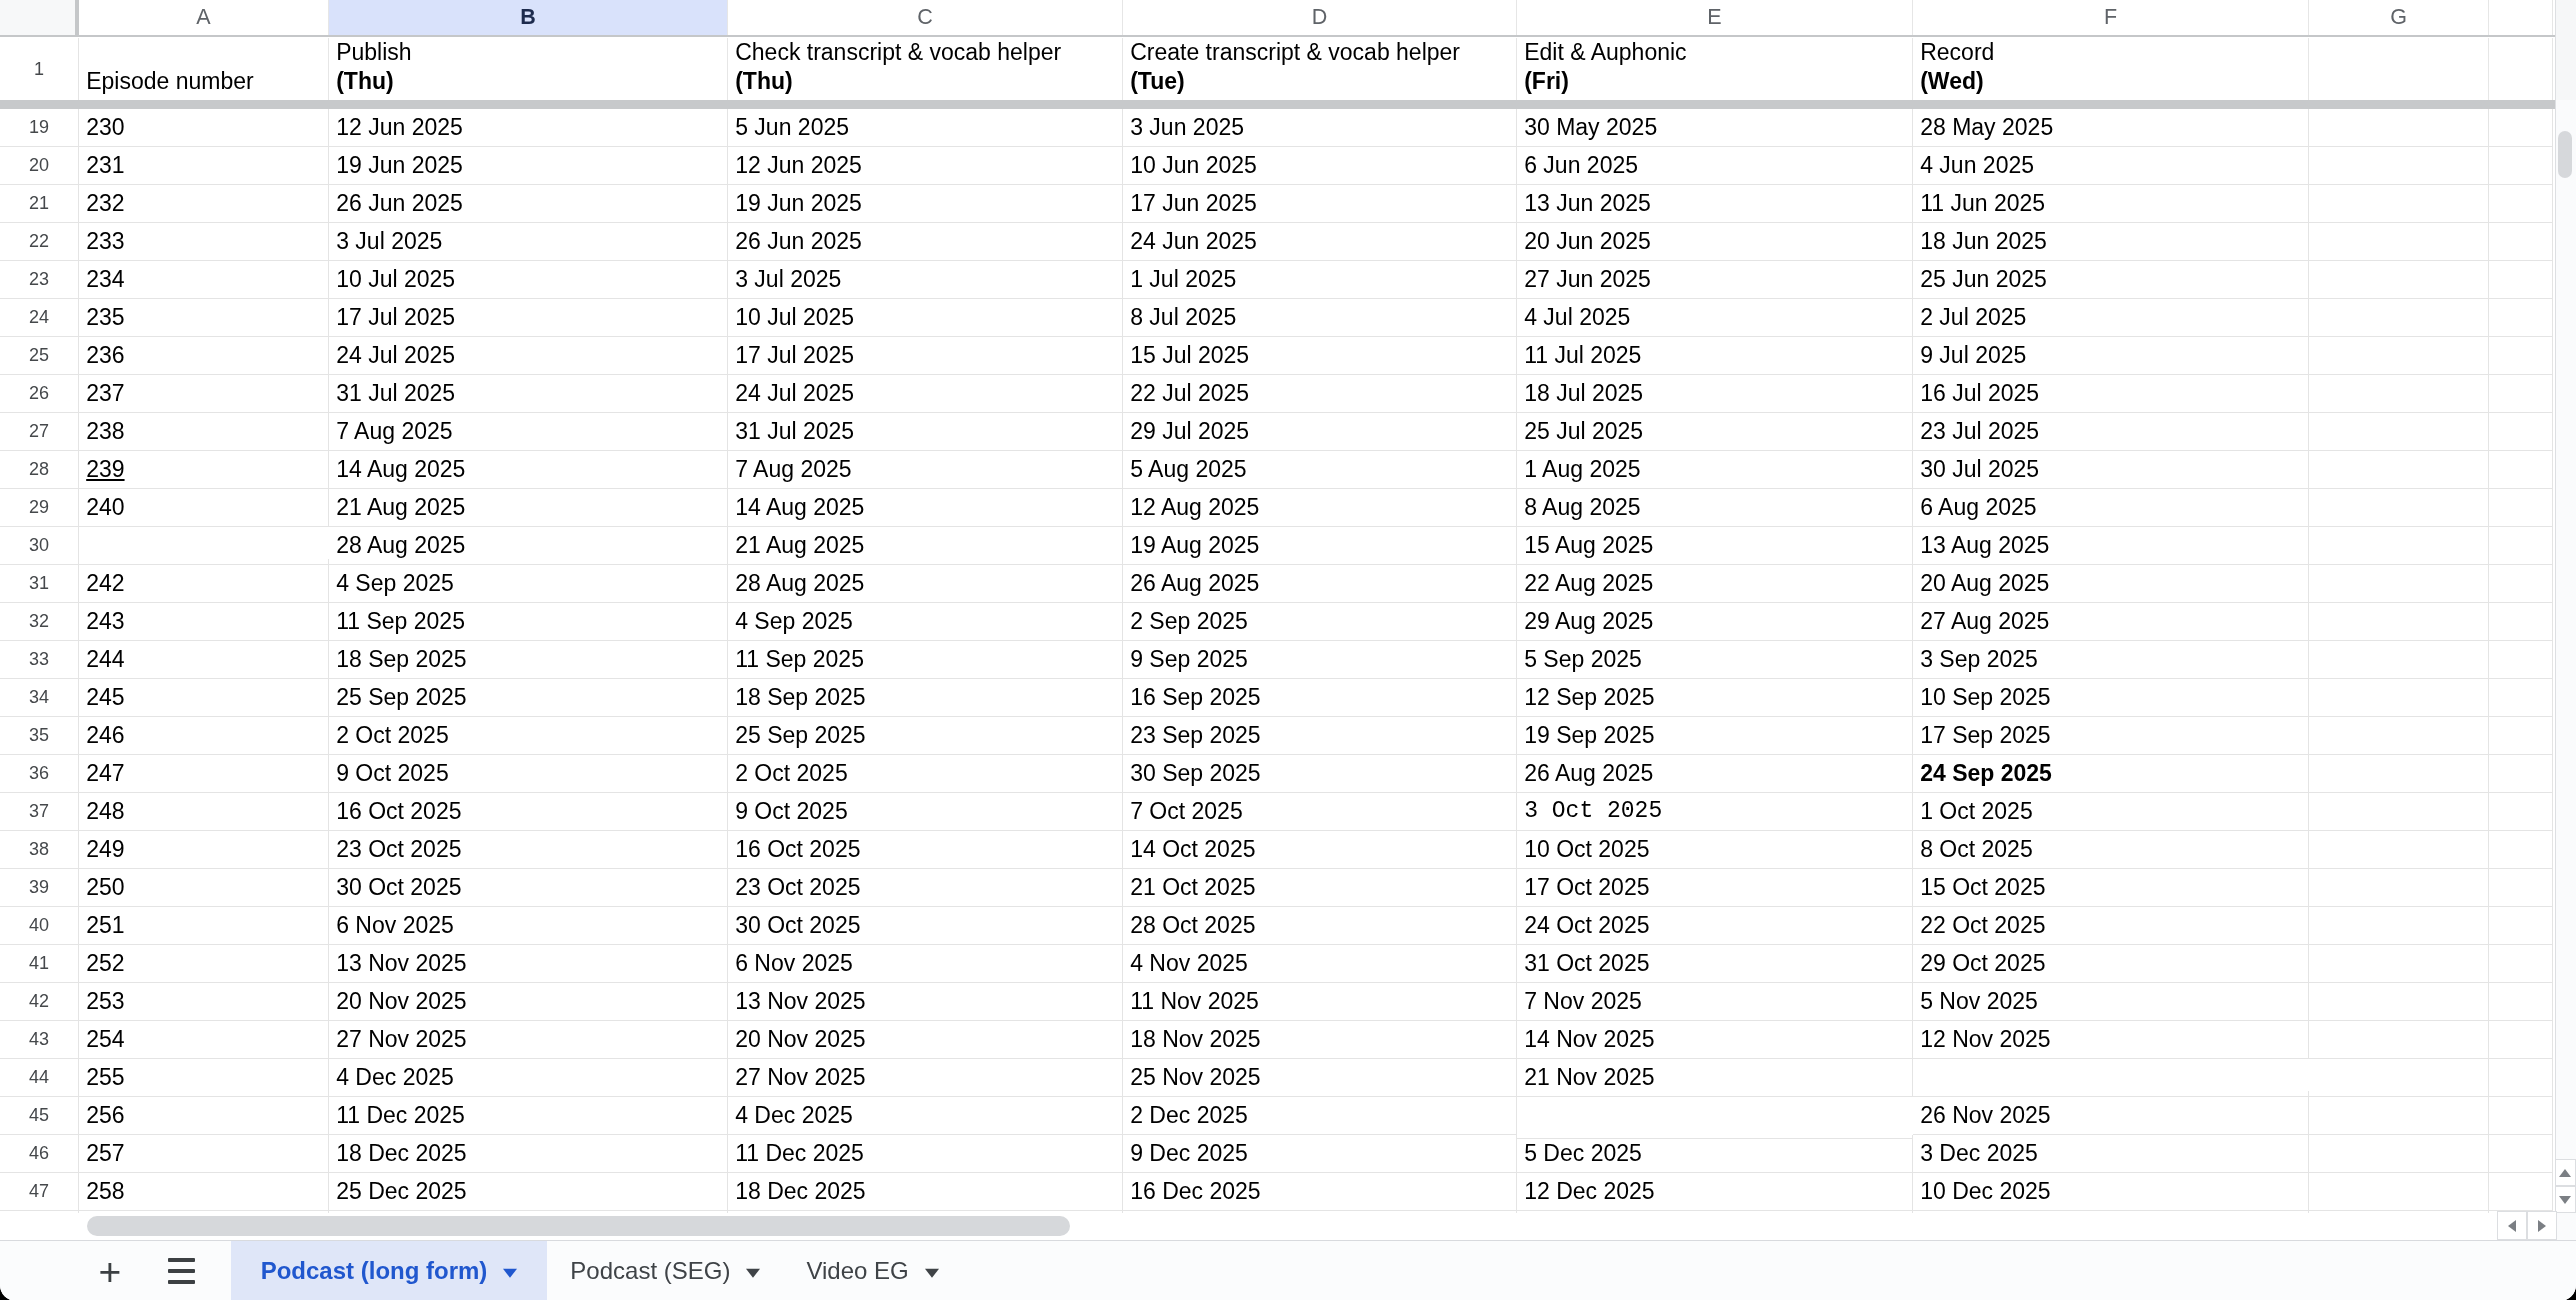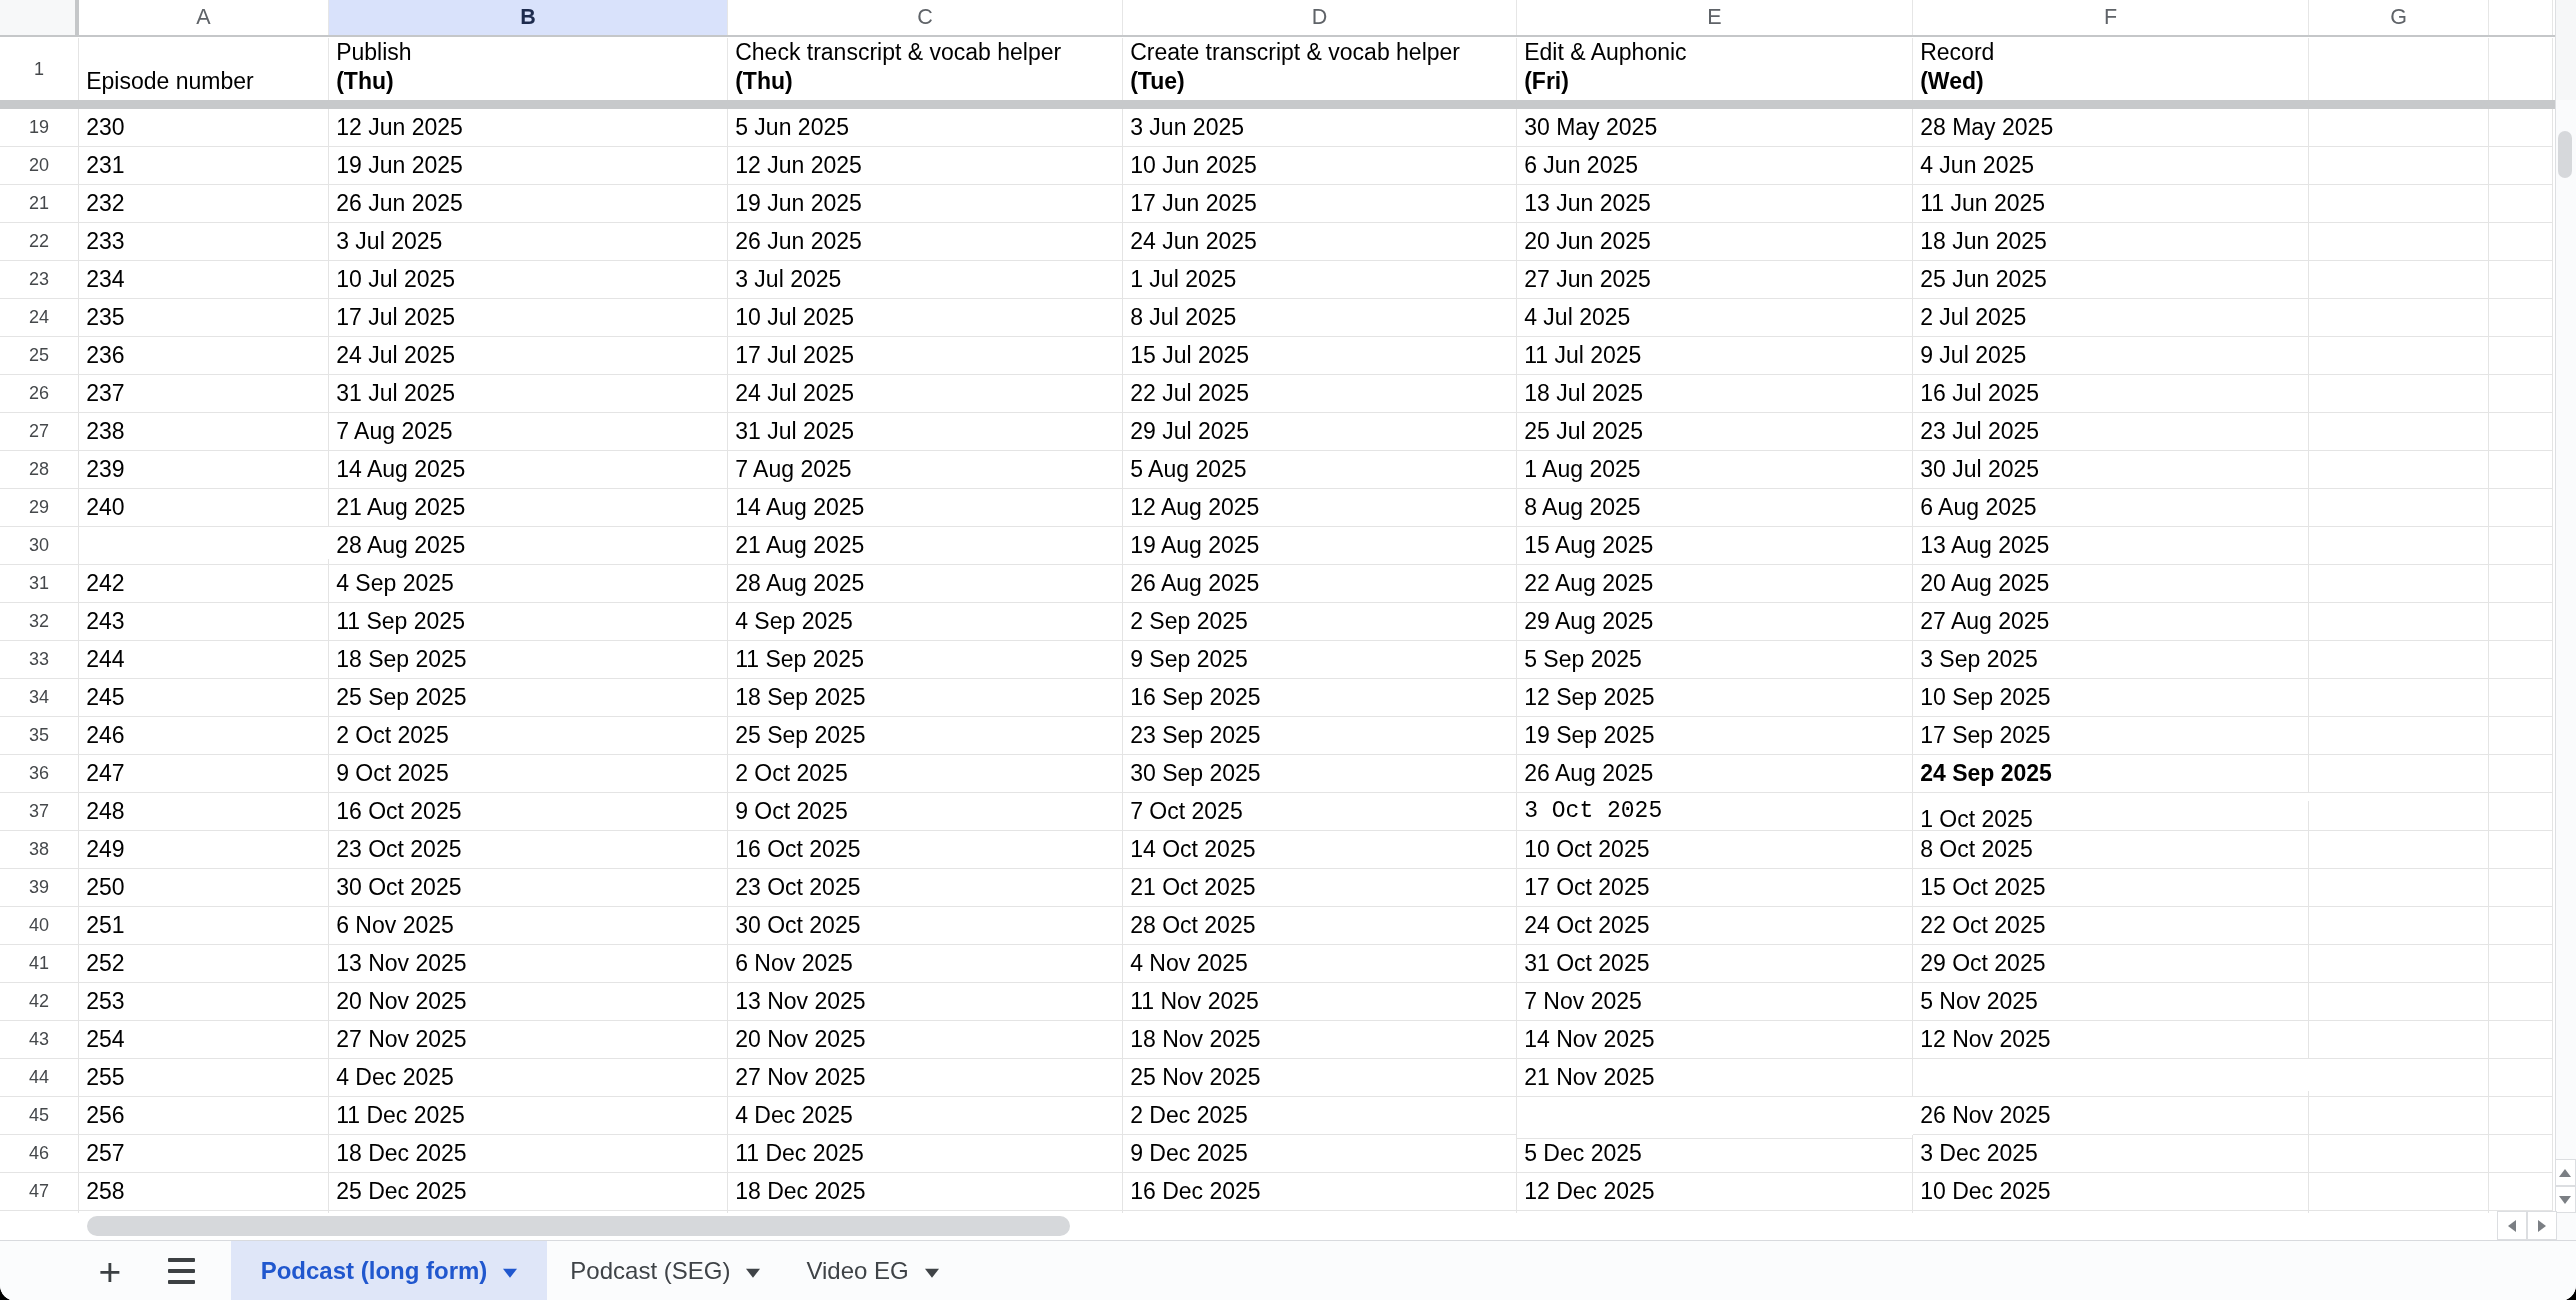--- a/index.html
+++ b/index.html
@@ -217,21 +217,21 @@
         <div class="c" style="width: 399px;">7 Aug 2025</div>
         <div class="c" style="width: 395px;">31 Jul 2025</div>
         <div class="c" style="width: 394px;">29 Jul 2025</div>
         <div class="c" style="width: 396px;">25 Jul 2025</div>
         <div class="c" style="width: 396px;">23 Jul 2025</div>
         <div class="c" style="width: 180px;"></div>
         <div class="c" style="width: 64px;"></div>
       </div>
       <div class="r">
         <div class="gut">28</div>
-        <div class="c" style="width: 250px;">239</div>
+        <div class="c" style="width: 250px; text-decoration: underline;">239</div>
         <div class="c" style="width: 399px;">14 Aug 2025</div>
         <div class="c" style="width: 395px;">7 Aug 2025</div>
         <div class="c" style="width: 394px;">5 Aug 2025</div>
         <div class="c" style="width: 396px;">1 Aug 2025</div>
         <div class="c" style="width: 396px;">30 Jul 2025</div>
         <div class="c" style="width: 180px;"></div>
         <div class="c" style="width: 64px;"></div>
       </div>
       <div class="r">
         <div class="gut">29</div>
@@ -321,21 +321,21 @@
         <div class="c" style="width: 180px;"></div>
         <div class="c" style="width: 64px;"></div>
       </div>
       <div class="r">
         <div class="gut">37</div>
         <div class="c" style="width: 250px;">248</div>
         <div class="c" style="width: 399px;">16 Oct 2025</div>
         <div class="c" style="width: 395px;">9 Oct 2025</div>
         <div class="c" style="width: 394px;">7 Oct 2025</div>
         <div class="c" style="width: 396px; font-family: Liberation Mono, monospace;">3 Oct 2025</div>
-        <div class="c" style="width: 396px; margin-top: 8px;">1 Oct 2025</div>
+        <div class="c" style="width: 396px;">1 Oct 2025</div>
         <div class="c" style="width: 180px;"></div>
         <div class="c" style="width: 64px;"></div>
       </div>
       <div class="r">
         <div class="gut">38</div>
         <div class="c" style="width: 250px;">249</div>
         <div class="c" style="width: 399px;">23 Oct 2025</div>
         <div class="c" style="width: 395px;">16 Oct 2025</div>
         <div class="c" style="width: 394px;">14 Oct 2025</div>
         <div class="c" style="width: 396px;">10 Oct 2025</div>

